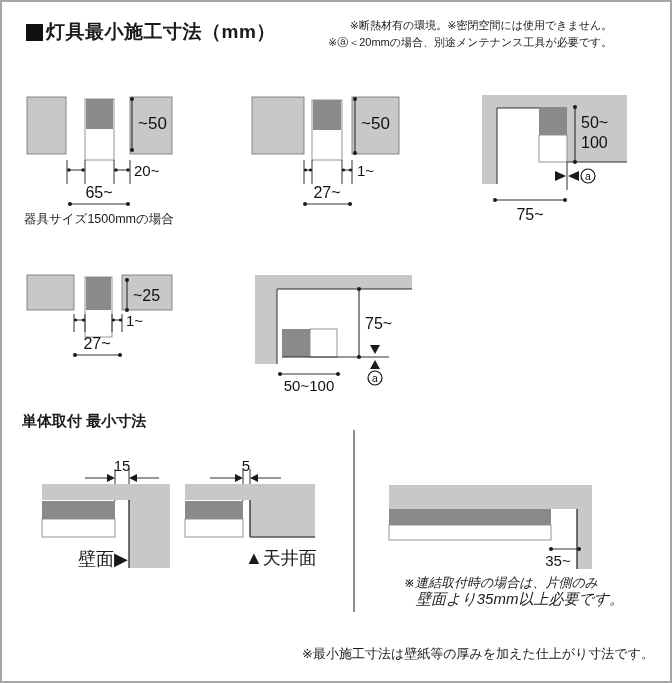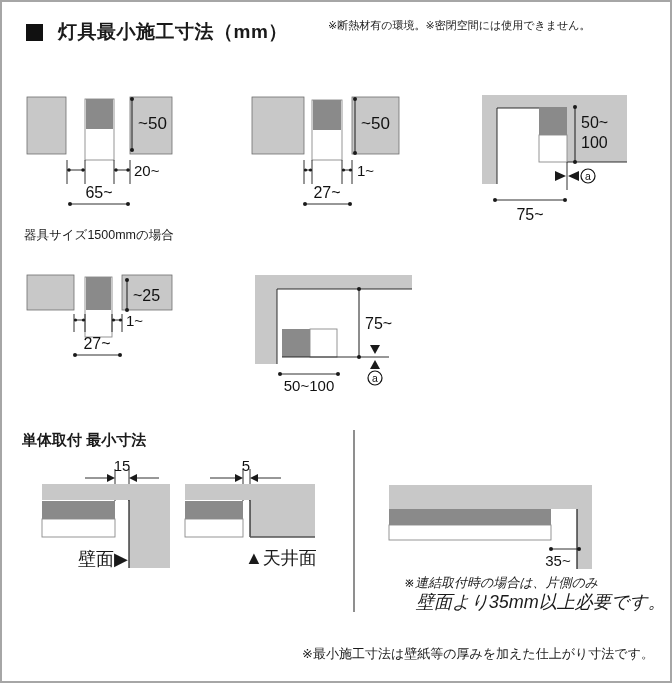--- a/index.html
+++ b/index.html
@@ -2,25 +2,25 @@
 <html><head>
 <meta charset="utf-8">
 <style>
   html,body{margin:0;padding:0;background:#fff;}
   .page{
     position:relative;width:672px;height:683px;box-sizing:border-box;
     background:#ffffff;border:2px solid #a6a6a6;overflow:hidden;
     font-family:"Liberation Sans","DejaVu Sans",sans-serif;color:#1a1a1a;
   }
   .abs{position:absolute;}
-  .title-row{left:24px;top:17px;display:flex;align-items:center;gap:15px;}
+  .title-row{left:24px;top:17px;display:flex;align-items:center;gap:3px;}
   .title-sq{width:17px;height:17px;background:#111;display:inline-block;}
   .title-text{font-size:19px;font-weight:bold;letter-spacing:0.5px;}
   .notes{left:326px;top:15px;font-size:11px;line-height:1.5;white-space:nowrap;text-align:right;}
-  .caption{font-size:12.5px;white-space:nowrap;margin-top:16px;}
+  .caption{font-size:12.5px;white-space:nowrap;}
   .sec-title{font-size:15px;font-weight:bold;white-space:nowrap;}
   .small-note{font-size:12.5px;white-space:nowrap;font-style:italic;}
   .footer-note{font-size:13px;white-space:nowrap;}
   .divider{width:2px;background:#8f8f8f;}
   .face-label{font-size:18px;white-space:nowrap;}
   svg{display:block;}
   svg text{font-family:"Liberation Sans","DejaVu Sans",sans-serif;fill:#111;}
   .ceil{fill:#c8c8c8;}
   .fix{fill:#8a8a8a;}
   .lamp{fill:#ffffff;stroke:#8a8a8a;stroke-width:0.9;}
@@ -34,20 +34,21 @@
 <body>
 
 <div class="page">
 
   <div class="abs title-row">
     <span class="title-sq"></span>
     <span class="title-text">灯具最小施工寸法（mm）</span>
   </div>
   <div class="abs notes">
     <div>※断熱材有の環境。※密閉空間には使用できません。</div>
+    <div>※ⓐ＜20mmの場合、別途メンテナンス工具が必要です。</div>
   </div>
 
   <svg class="abs" style="left:15px;top:90px" width="190" height="135" viewBox="0 0 190 135">
     <rect class="ceil" x="10" y="5" width="39" height="57" fill="#c8c8c8"></rect>
     <rect class="ceil" x="113" y="5" width="42" height="57" fill="#c8c8c8"></rect>
     <rect class="edge" x="10" y="5" width="39" height="57"></rect>
     <rect class="edge" x="113" y="5" width="42" height="57"></rect>
     <rect class="lamp" x="68" y="7" width="29" height="61"></rect>
     <rect class="fix" x="69" y="7" width="27" height="30" fill="#8a8a8a"></rect>
     <line class="dline" x1="115" y1="7" x2="115" y2="58"></line>
@@ -168,21 +169,21 @@
     <polygon class="ah" points="123,78 133,78 128,87"></polygon>
     <polygon class="ah" points="128,93 123,102 133,102"></polygon>
     <circle cx="128" cy="111" r="7" fill="#fff" stroke="#111" stroke-width="1.2"></circle>
     <text x="128" y="115" font-size="10.5" text-anchor="middle">a</text>
     <line class="thin" x1="33" y1="107" x2="91" y2="107"></line>
       <circle class="dot" cx="33" cy="107" r="2"></circle>
       <circle class="dot" cx="91" cy="107" r="2"></circle>
     <text x="62" y="124" font-size="15" text-anchor="middle">50~100</text>
   </svg>
 
-  <div class="abs sec-title" style="left:20px;top:429px">単体取付 最小寸法</div>
+  <div class="abs sec-title" style="left:20px;top:410px">単体取付 最小寸法</div>
 
   <svg class="abs" style="left:35px;top:453px" width="140" height="118" viewBox="0 0 140 118">
     <text x="85" y="16" font-size="15" text-anchor="middle">15</text>
     <line class="thin" x1="48" y1="23" x2="70" y2="23"></line>
       <polygon class="ah" points="70,19 70,27 78,23"></polygon>
     <line class="thin" x1="122" y1="23" x2="100" y2="23"></line>
       <polygon class="ah" points="100,19 100,27 92,23"></polygon>
     <line class="thin" x1="78" y1="14" x2="78" y2="46"></line>
       <line class="thin" x1="92" y1="14" x2="92" y2="46"></line>
     <rect class="ceil" x="5" y="29" width="128" height="16" fill="#c8c8c8"></rect>
@@ -218,17 +219,17 @@
     <rect class="ceil" x="195" y="29" width="15" height="60" fill="#c8c8c8"></rect>
     <line x1="195" y1="29" x2="195" y2="89" stroke="#1a1a1a" stroke-width="1.2"></line>
     <rect class="fix" x="7" y="29" width="162" height="16" fill="#8a8a8a"></rect>
     <rect class="lamp" x="7" y="45" width="162" height="15"></rect>
     <line class="thin" x1="169" y1="69" x2="197" y2="69"></line>
     <circle class="dot" cx="169" cy="69" r="2"></circle>
       <circle class="dot" cx="197" cy="69" r="2"></circle>
     <text x="176" y="86" font-size="15" text-anchor="middle">35~</text>
   </svg>
   <div class="abs small-note" style="left:402px;top:572px;font-size:13px">※連結取付時の場合は、片側のみ</div>
-  <div class="abs small-note" style="left:414px;top:588px;font-size:18px">壁面より35mm以上必要です。</div>
+  <div class="abs small-note" style="left:414px;top:588px;font-size:15px">壁面より35mm以上必要です。</div>
 
   <div class="abs footer-note" style="left:300px;top:643px">※最小施工寸法は壁紙等の厚みを加えた仕上がり寸法です。</div>
 
 </div>
 
 </body></html>

